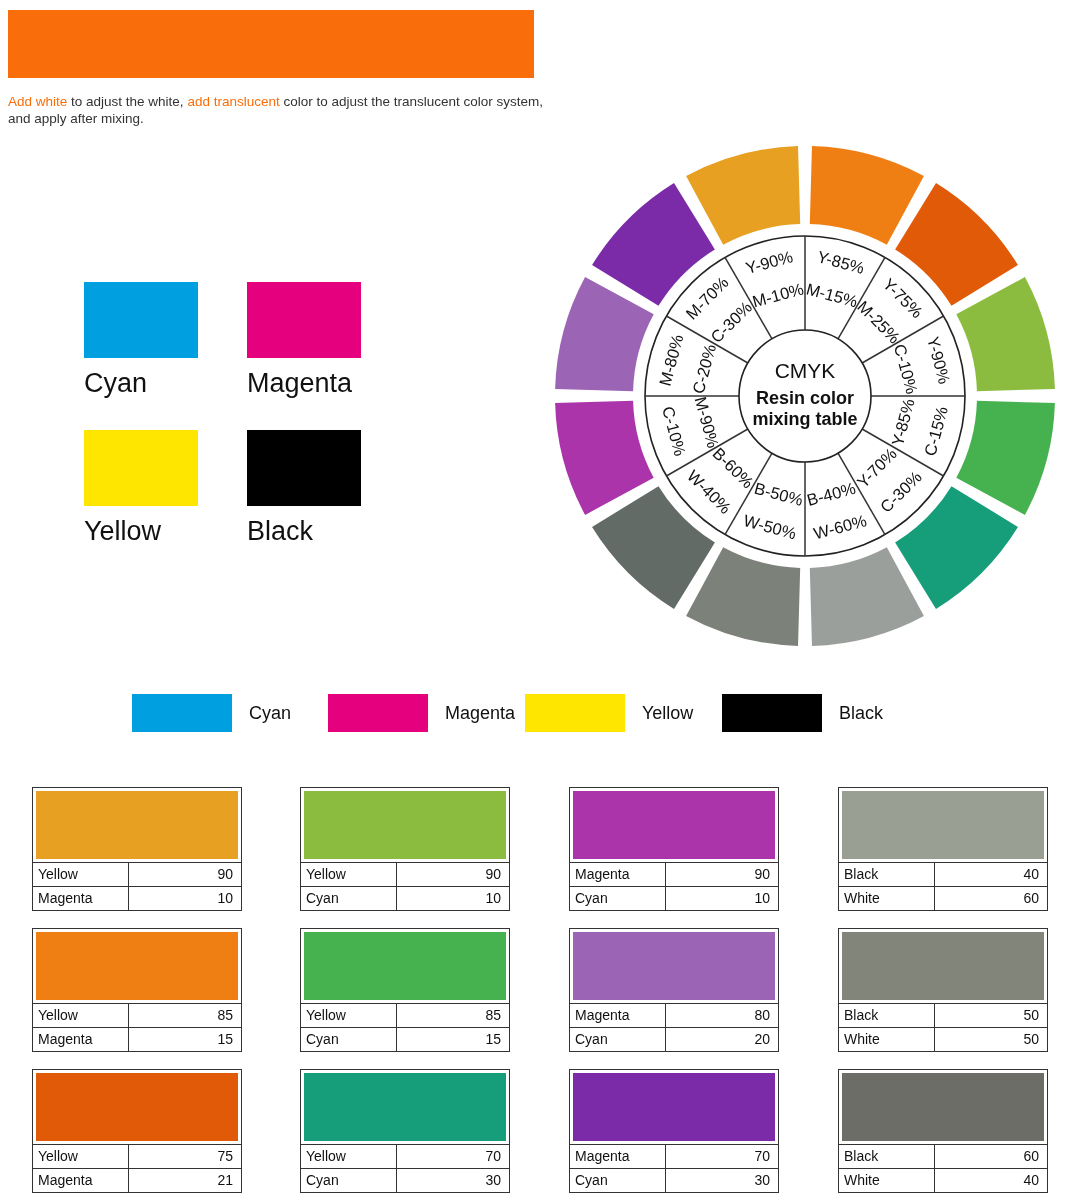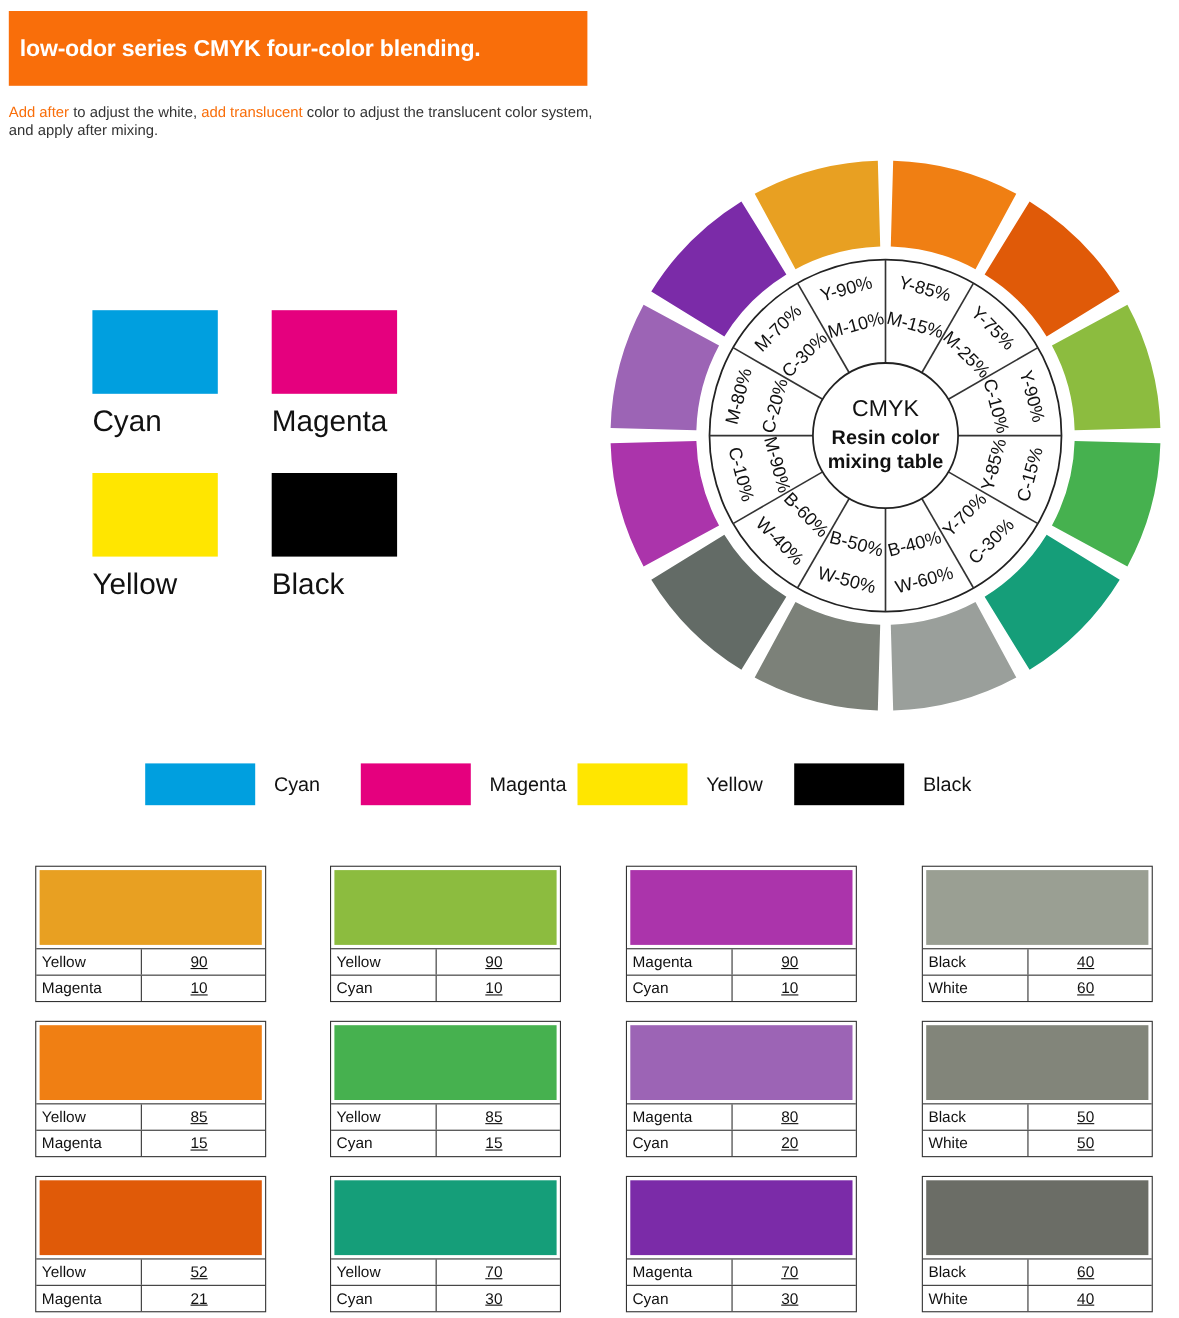--- a/index.html
+++ b/index.html
@@ -82,34 +82,32 @@
   }
   .card-row .nm{
     flex:0 0 96px;
     border-right:1.5px solid #333;
     font-size:14px;line-height:23px;
     padding-left:5px;box-sizing:border-box;
     color:#111;white-space:nowrap;
   }
   .card-row .vl{
     flex:1;font-size:14px;line-height:23px;
-    text-align:center;padding-right:8px;box-sizing:border-box;
+    text-align:right;padding-right:8px;box-sizing:border-box;
     color:#111;
-    text-decoration:underline;
   }
 </style>
 </head>
 <body>
 
 <div id="header-banner">
-  <div class="hline">low-odor series CMYK four-color blending.</div>
 </div>
 
 <div id="subtitle">
-  <span class="hl">Add after</span><span> to adjust the white, </span><span class="hl">add translucent</span><span> color to adjust the translucent color system,</span><br>
+  <span class="hl">Add white</span><span> to adjust the white, </span><span class="hl">add translucent</span><span> color to adjust the translucent color system,</span><br>
   <span>and apply after mixing.</span>
 </div>
 
 <div id="cmyk-swatches">
   <div class="sw-cell sw-c0">
     <div class="sw-chip" style="background: rgb(0, 159, 223);"></div>
     <div class="sw-label">Cyan</div>
   </div>
   <div class="sw-cell sw-c1">
     <div class="sw-chip" style="background: rgb(229, 0, 126);"></div>
@@ -288,21 +286,21 @@
       </div>
       <div class="card-row">
         <div class="nm">White</div>
         <div class="vl">50</div>
       </div>
     </div>
     <div class="card" style="left: 0px; top: 282px;">
       <div class="card-swatch" style="background: rgb(224, 90, 8);"></div>
       <div class="card-row">
         <div class="nm">Yellow</div>
-        <div class="vl">52</div>
+        <div class="vl">75</div>
       </div>
       <div class="card-row">
         <div class="nm">Magenta</div>
         <div class="vl">21</div>
       </div>
     </div>
     <div class="card" style="left: 268px; top: 282px;">
       <div class="card-swatch" style="background: rgb(21, 158, 121);"></div>
       <div class="card-row">
         <div class="nm">Yellow</div>

